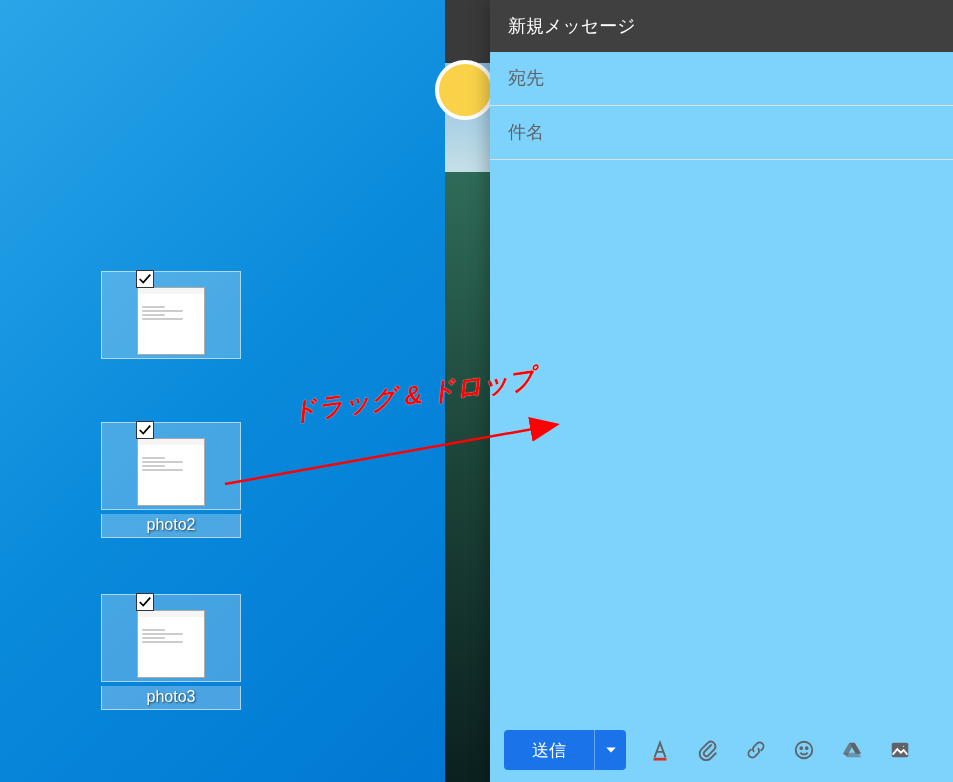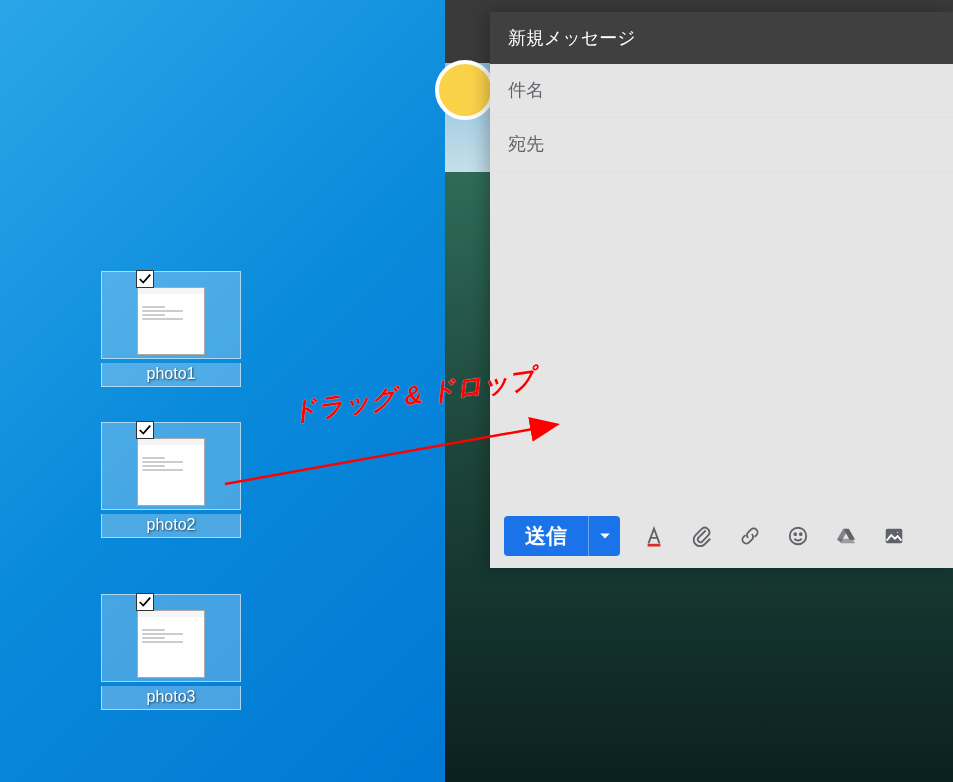--- a/index.html
+++ b/index.html
@@ -95,24 +95,24 @@
   position:absolute;
   left:-10px; top:60px;
   width:60px;height:60px;border-radius:50%;
   background:#fad24a;border:4px solid #fff;
 }
 
 
 .compose {
   position: absolute;
   left: 490px;
-  top: 12px;
+  top: 0;
   width: 463px;
-  height: 556px;
-  background: #e5e5e5;
+  height: 782px;
+  background: #7dd3fc;
   display: flex;
   flex-direction: column;
   box-shadow: -4px 0 16px rgba(0,0,0,0.25);
 }
 .compose-header {
   background: #404040;
   color: #fff;
   padding: 14px 18px;
   font-size: 18px;
 }
@@ -144,23 +144,23 @@
   color: #fff;
   border: none;
   border-radius: 4px;
   height: 40px;
   display: flex;
   align-items: center;
   overflow: hidden;
   cursor: pointer;
 }
 .send-btn .lbl {
-  padding: 0 21px;
-  font-size: 21px;
-  font-weight: 700;
+  padding: 0 28px;
+  font-size: 17px;
+  font-weight: 400;
 }
 .send-btn .dd {
   width: 32px;
   height: 100%;
   border-left: 1px solid rgba(255,255,255,0.35);
   display:flex;align-items:center;justify-content:center;
 }
 .send-btn .dd svg{width:12px;height:12px;fill:#fff;}
 .tool {
   width: 28px; height: 28px;
@@ -200,21 +200,20 @@
           </svg>
       </div>
       <div class="thumb">
           <div class="thdr"></div>
           <div class="tline s"></div>
           <div class="tline m"></div>
           <div class="tline s"></div>
           <div class="tline m"></div>
         </div>
     </div>
-    <div class="label">photo1</div>
   </div>
 
   <div class="desktop-icon" style="left:101px;top:422px;border-radius:24px;">
     <div class="thumb-wrap">
       <div class="check">
         <svg viewBox="0 0 16 16">
             <path d="M2 8 L6 12 L14 3" stroke="#000" stroke-width="2" fill="none"></path>
           </svg>
       </div>
       <div class="thumb">
@@ -247,24 +246,24 @@
   </div>
 </div>
 
 <div class="backdrop">
   <div class="avatar-bg"></div>
 </div>
 
 <div class="compose">
   <div class="compose-header">新規メッセージ</div>
   <div class="row">
+    <input type="text" placeholder="宛先" style="">
+  </div>
+  <div class="row">
     <input type="text" placeholder="件名" style="">
-  </div>
-  <div class="row">
-    <input type="text" placeholder="宛先" style="">
   </div>
   <div class="body-area"></div>
   <div class="toolbar">
     <button class="send-btn">
       <span class="lbl">送信</span>
       <span class="dd">
         <svg viewBox="0 0 10 10">
             <path d="M1 3 L5 7 L9 3 Z"></path>
           </svg>
       </span>

